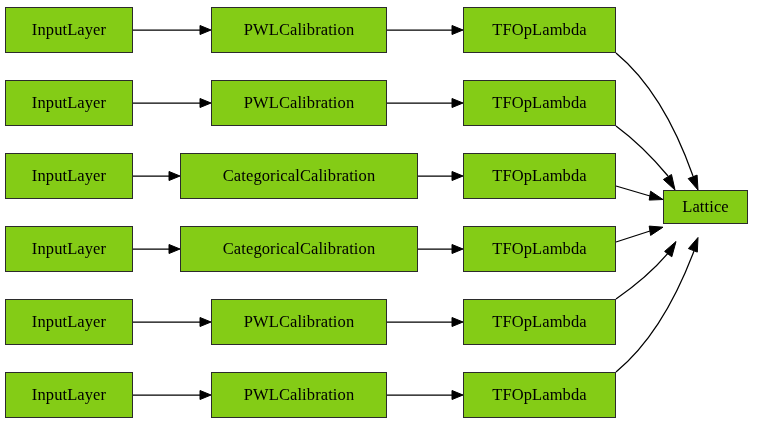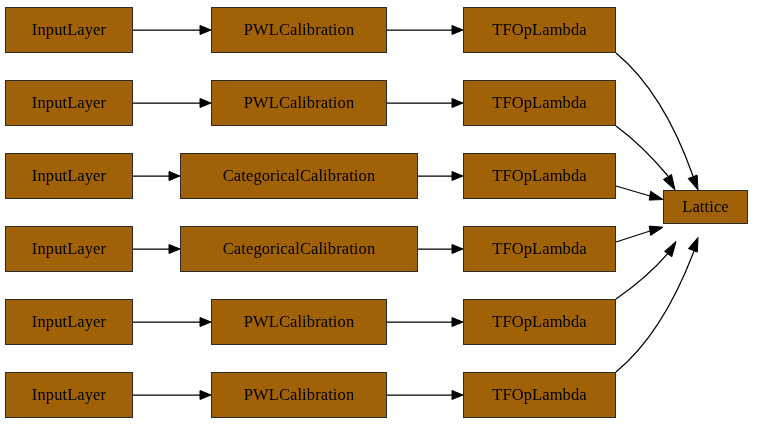--- a/index.html
+++ b/index.html
@@ -12,21 +12,21 @@
     width: 757px;
     height: 427px;
     background: #ffffff;
     font-family: "Liberation Serif", "DejaVu Serif", serif;
     overflow: hidden;
   }
   .node {
     position: absolute;
     box-sizing: border-box;
     border: 1.4px solid #2b2b2b;
-    background: #a16207;
+    background: #84cc16;
     display: flex;
     align-items: center;
     justify-content: center;
     font-size: 16.5px;
     line-height: 1;
     color: #000000;
     letter-spacing: 0.1px;
     white-space: nowrap;
     z-index: 2;
   }

